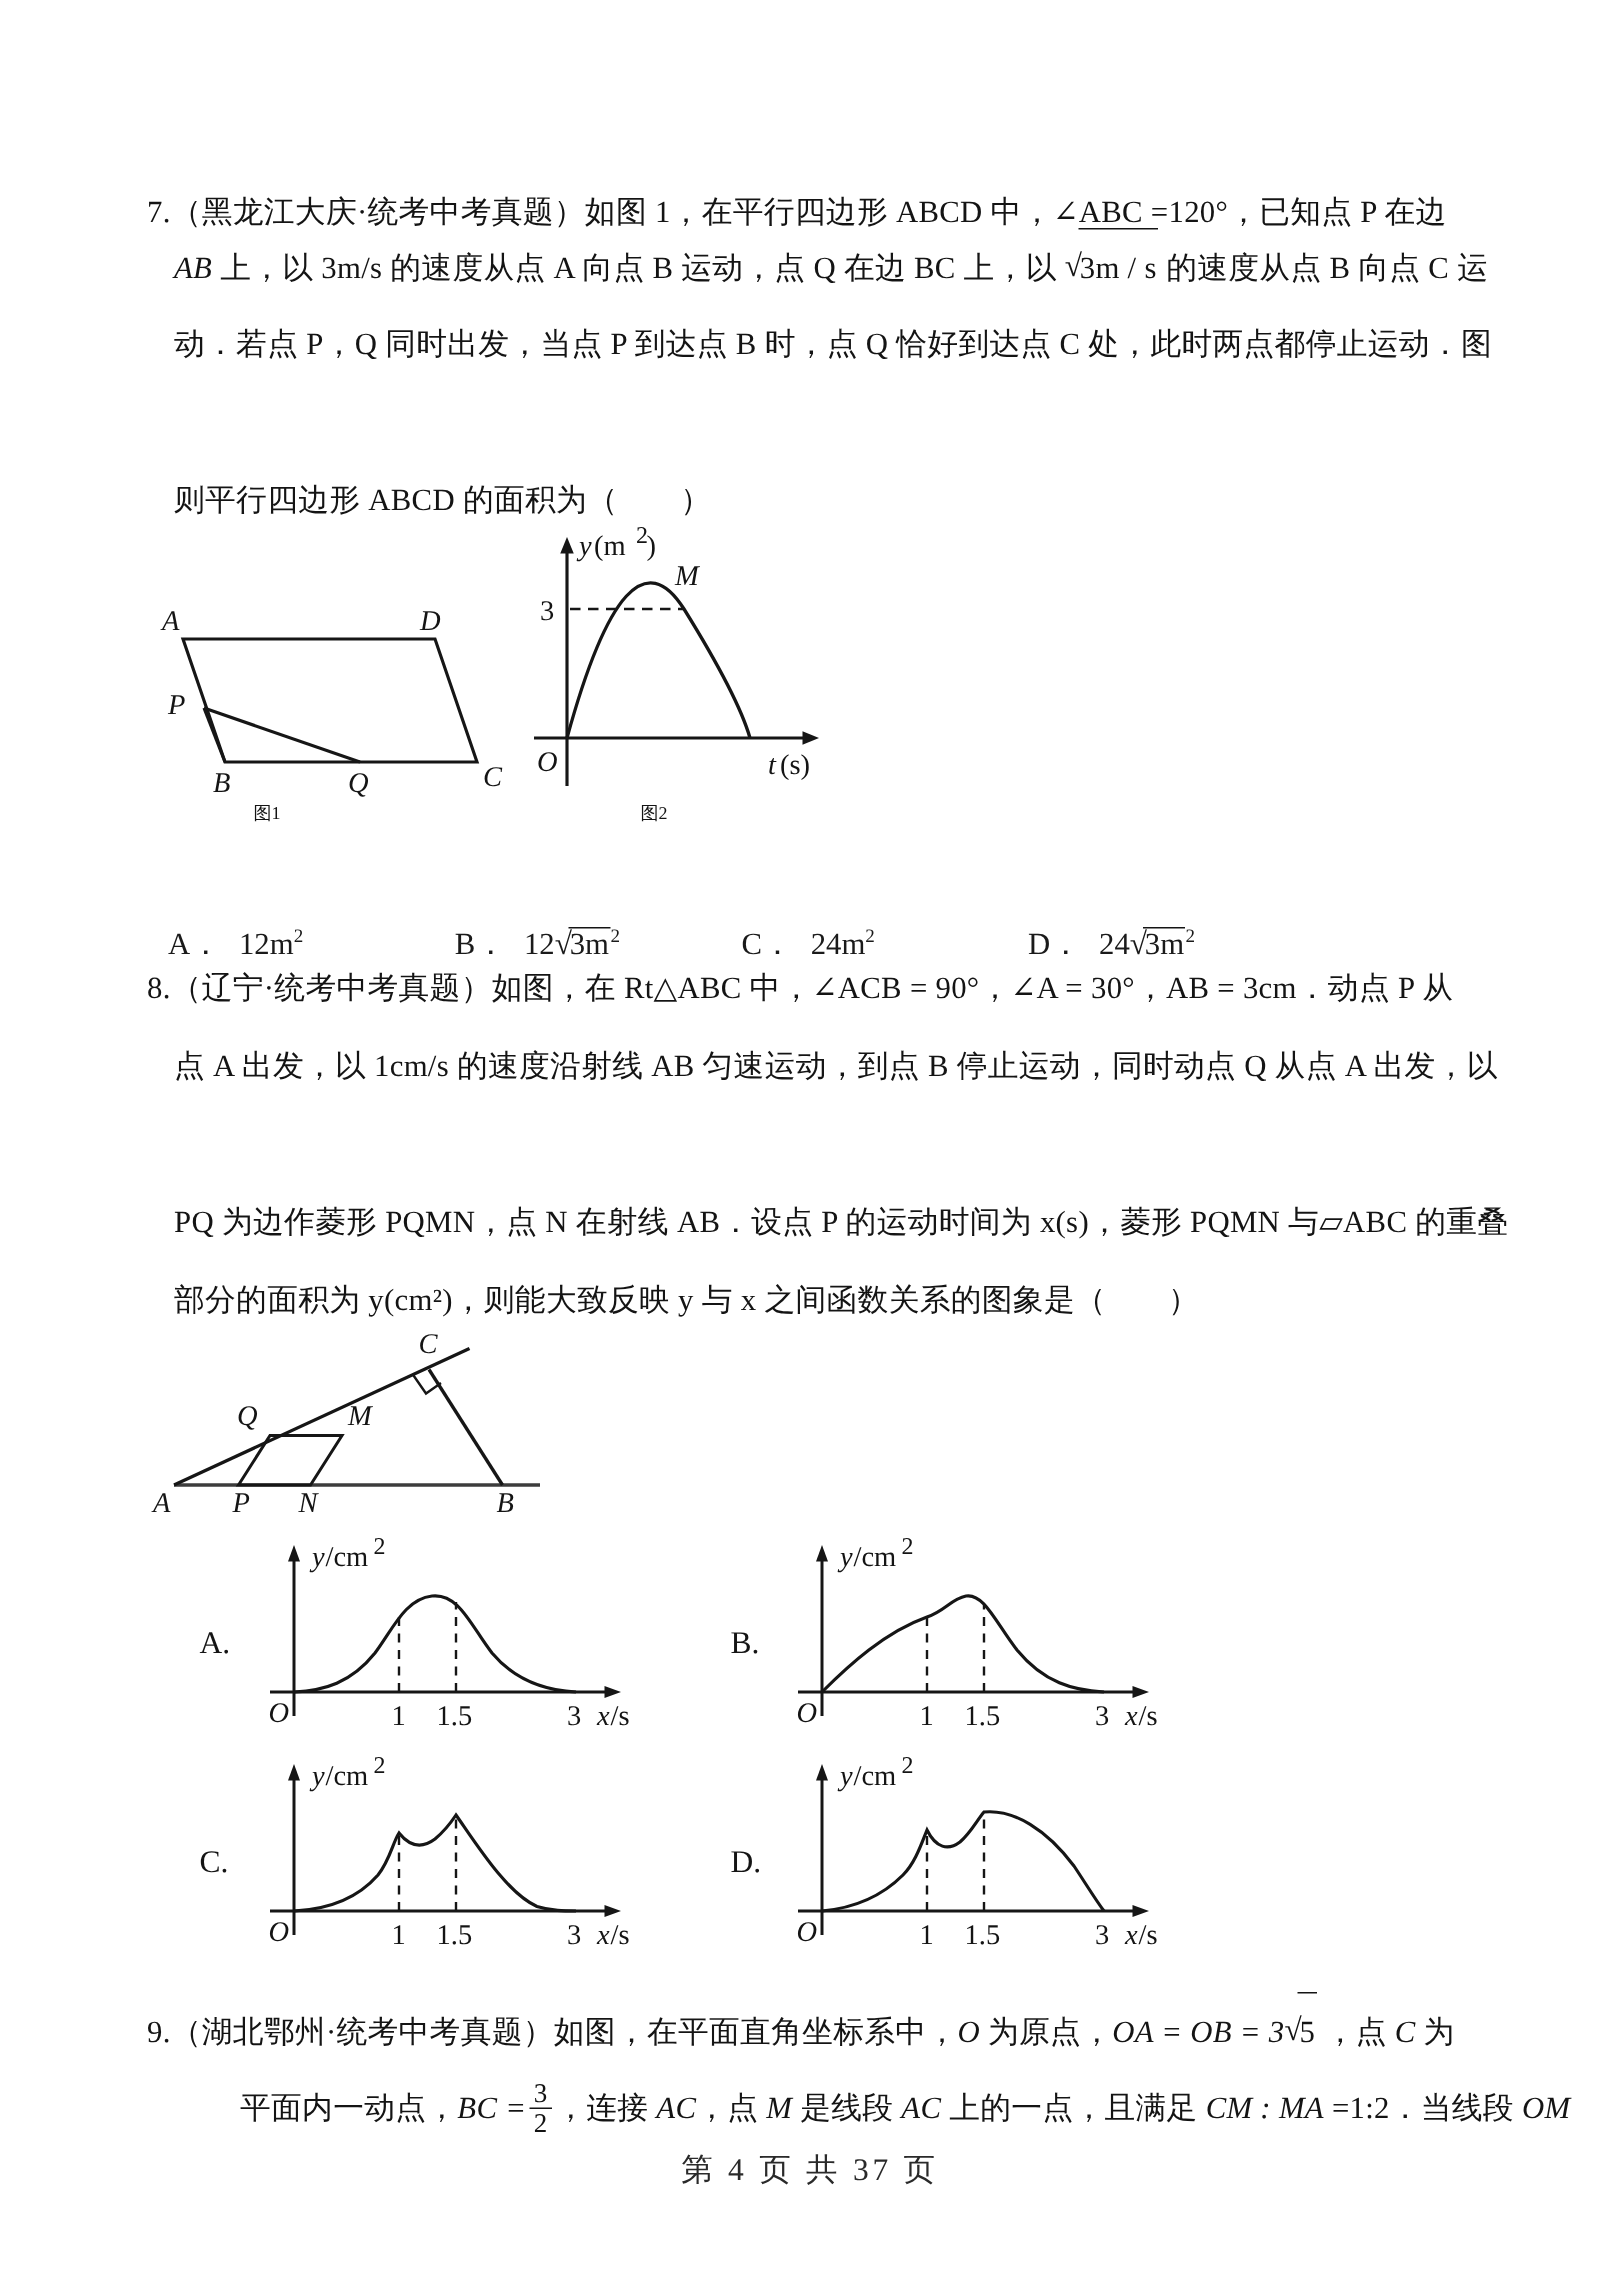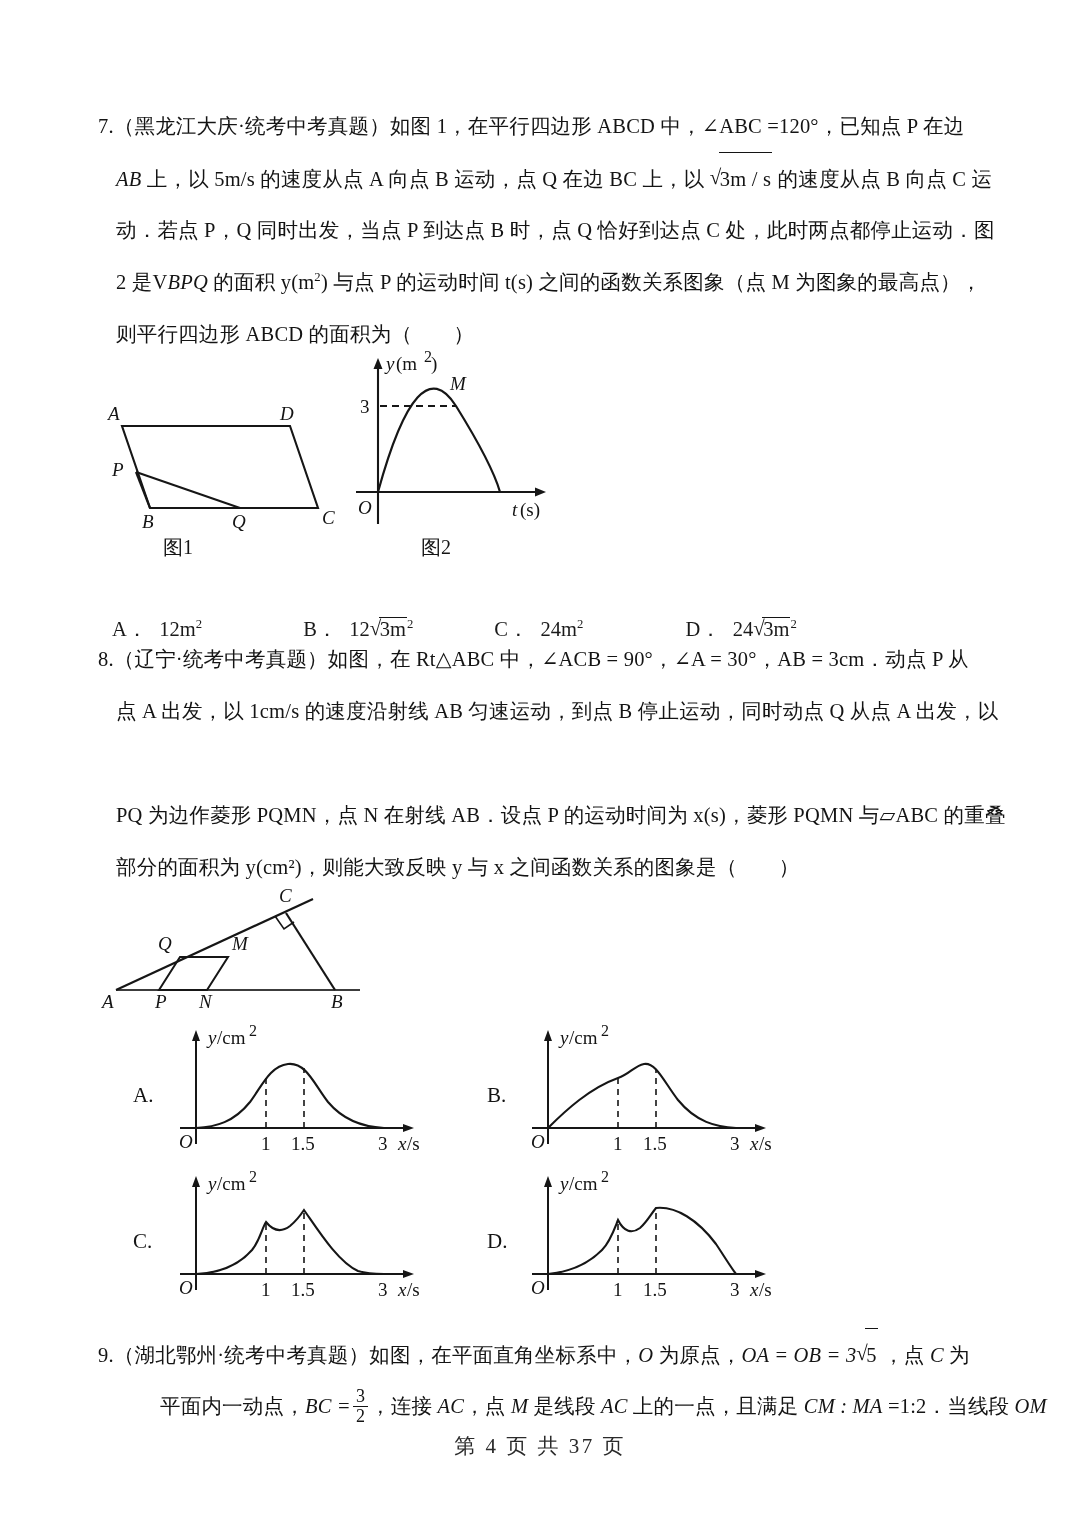--- a/index.html
+++ b/index.html
@@ -77,21 +77,21 @@
     width: 186px;
     margin-top: 37px;
   }
   .opt-row .opt .lab { margin-right: 12px; }
 
   
   .fig { position: absolute; }
   .fig svg { display: block; overflow: visible; }
   .figcap {
     position: absolute;
-    font-size: 20px;
+    font-size: 12px;
     text-align: center;
     color: #141414;
     white-space: nowrap;
   }
 
   
   .choice-letter {
     position: absolute;
     font-size: 21px;
     color: #141414;
@@ -114,37 +114,34 @@
     fill: #141414;
   }
   .svgtext.ital { font-style: italic; }
   .svgtext.small { font-size: 16px; }
 </style>
 </head>
 <body>
 
 <div class="page">
 
-  <div class="body-col" style="top:100px;">
+  <div class="body-col" style="top:116px;">
     <div class="qline">
       <span>7.（黑龙江大庆·统考中考真题）如图 1，在平行四边形 ABCD 中，∠ABC =120°，已知点 P 在边</span>
     </div>
   </div>
 
   <div class="qline" style="position:absolute;left:116px;top:152px;">
-    <span class="it">AB</span><span> 上，以 5m/s 的速度从点 A 向点 B 运动，点 Q 在边 BC 上，以 </span><span class="sqrt"><span class="rad">3m / s</span></span><span> 的速度从点 B 向点 C 运</span>
+    <span class="it">AB</span><span> 上，以 3m/s 的速度从点 A 向点 B 运动，点 Q 在边 BC 上，以 </span><span class="sqrt"><span class="rad">3m / s</span></span><span> 的速度从点 B 向点 C 运</span>
   </div>
 
   <div class="qline" style="position:absolute;left:116px;top:204px;">
     <span>动．若点 P，Q 同时出发，当点 P 到达点 B 时，点 Q 恰好到达点 C 处，此时两点都停止运动．图</span>
   </div>
 
-  <div class="qline" style="position:absolute;left:116px;top:256px;">
-    <span>2 是V</span><span class="it">BPQ</span><span> 的面积 y</span><span>(<span>m</span><sup class="sq">2</sup>)</span><span> 与点 P 的运动时间 t(s) 之间的函数关系图象（点 M 为图象的最高点），</span>
-  </div>
 
   <div class="qline" style="position:absolute;left:116px;top:308px;">
     <span>则平行四边形 ABCD 的面积为（　　）</span>
   </div>
 
   <div class="fig" style="left:100px;top:396px;">
     <svg width="240" height="140" viewBox="0 0 240 140">
 
       <polygon points="22,30 190,30 218,112 50,112" fill="none" stroke="#161616" stroke-width="2.1"></polygon>
 

